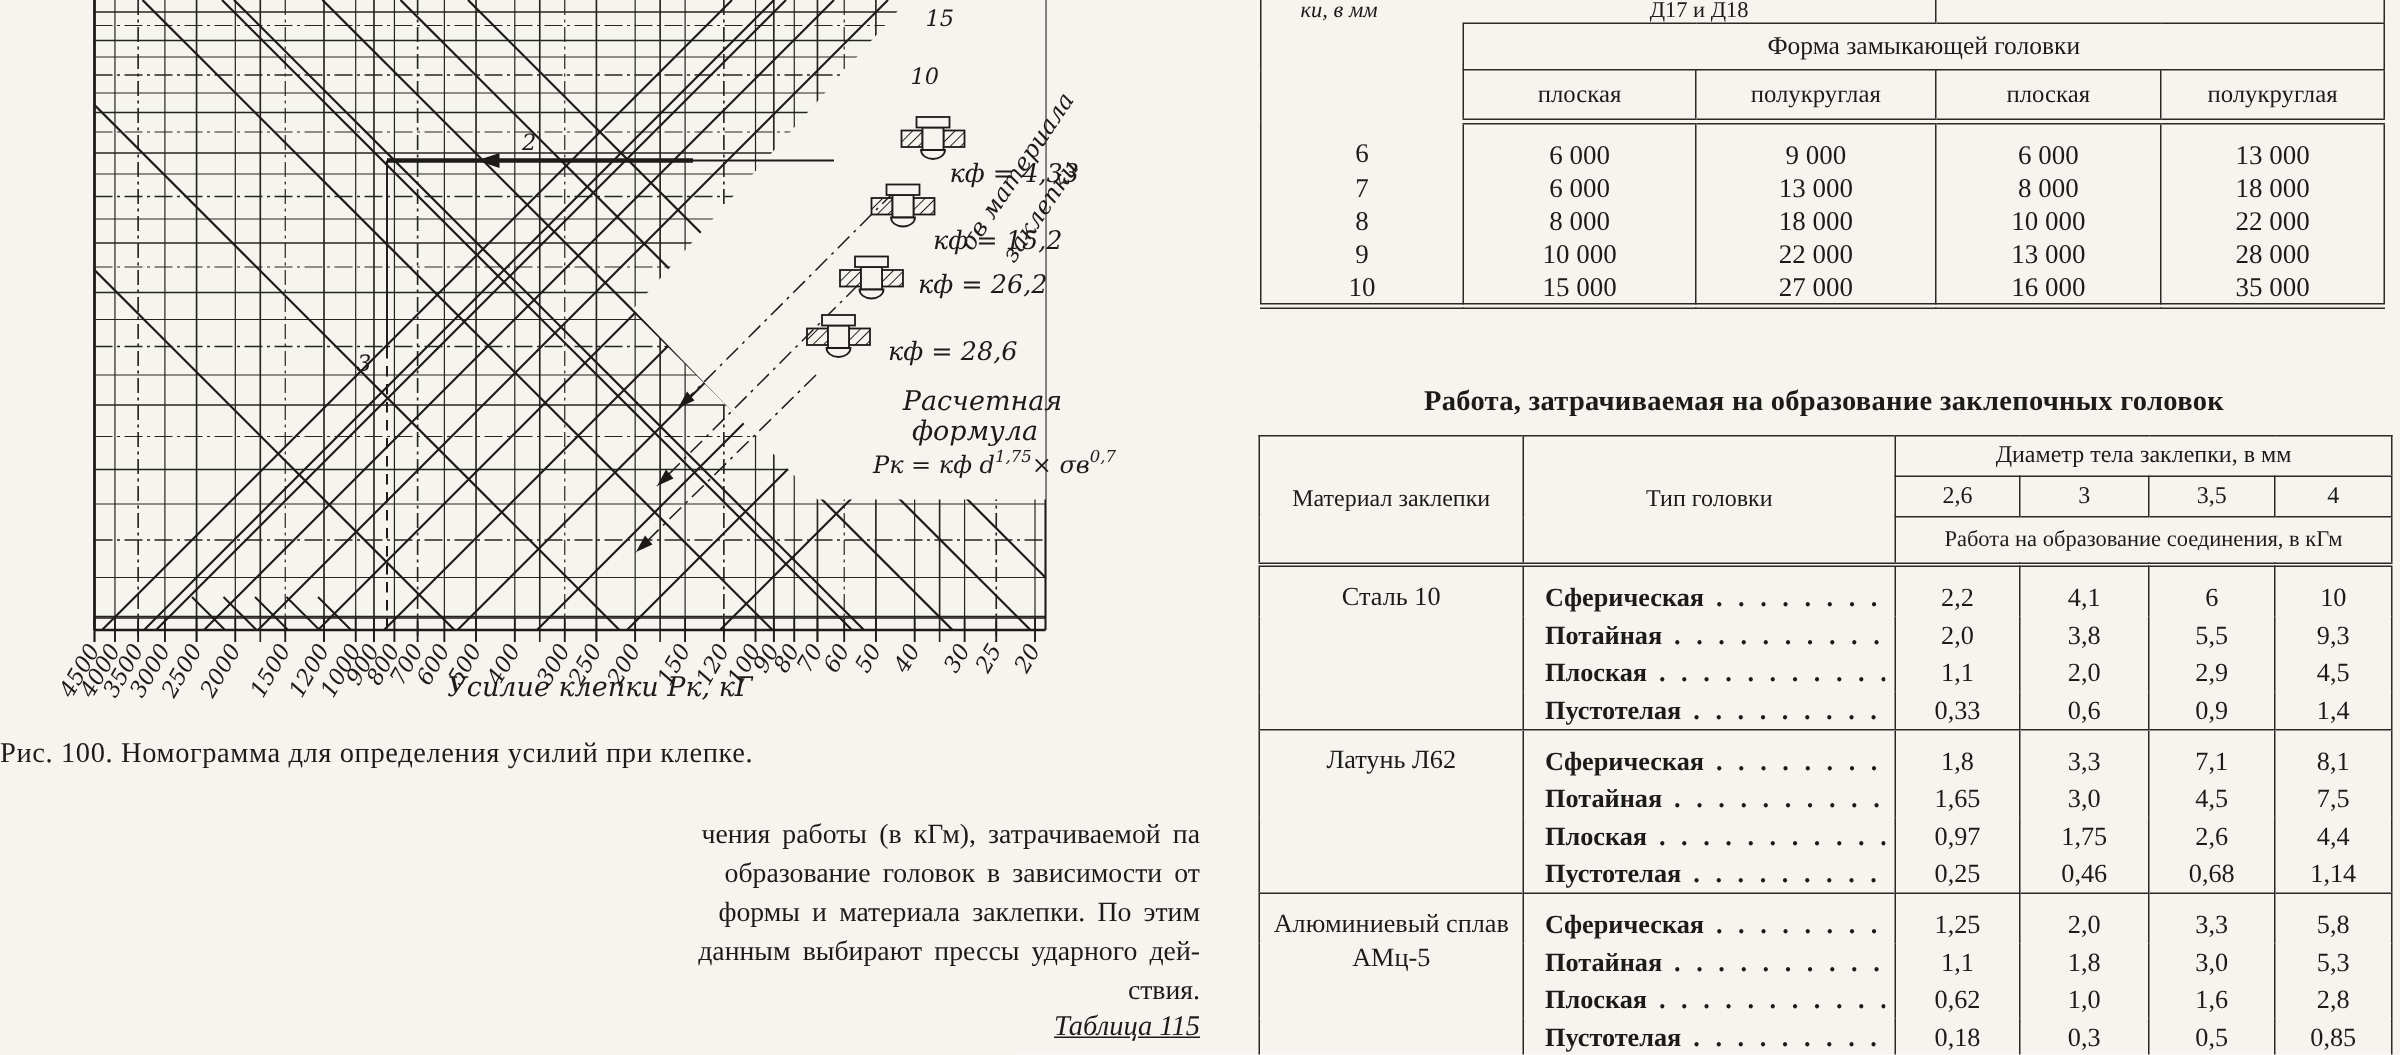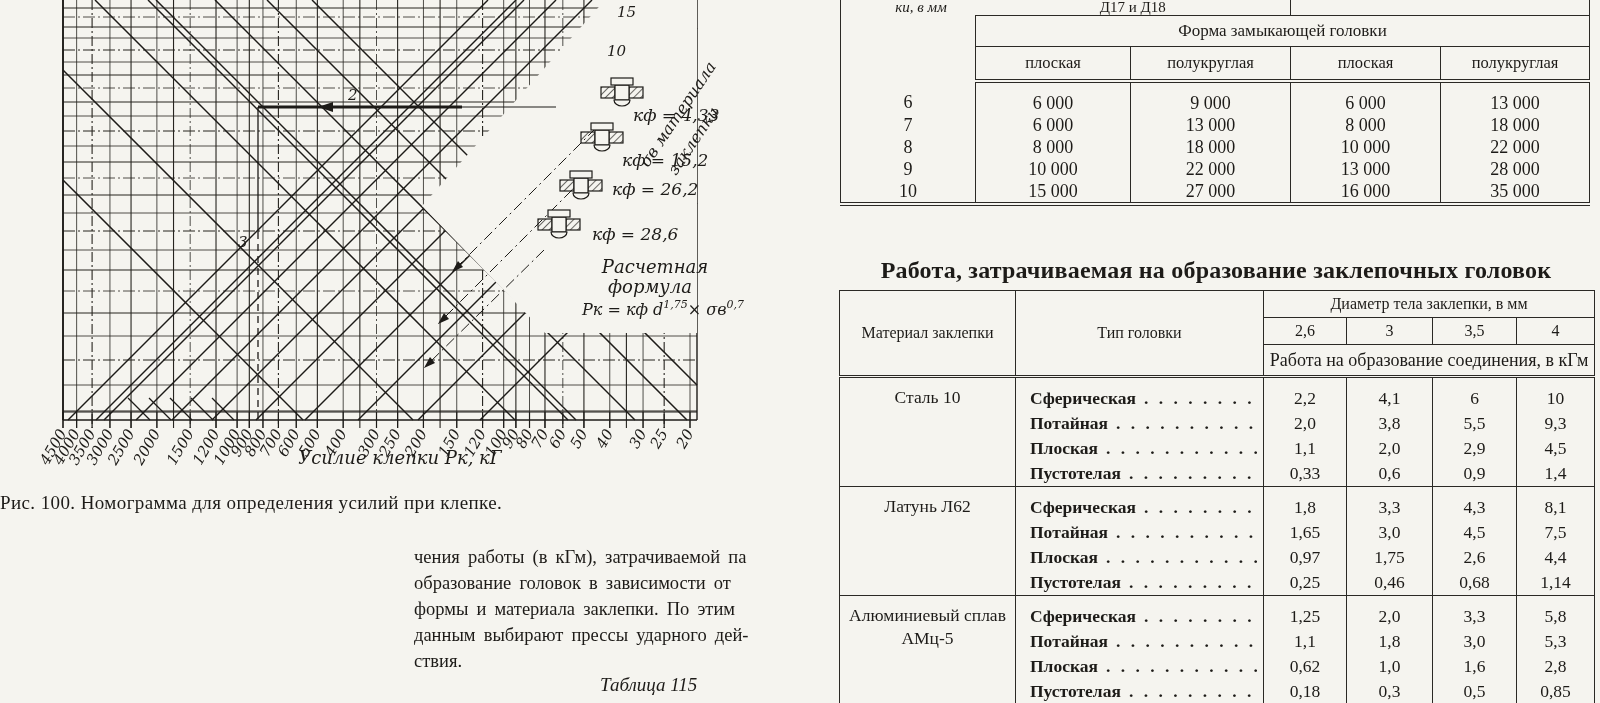--- a/index.html
+++ b/index.html
@@ -13,47 +13,47 @@
   .nkf{font:italic 17px "DejaVu Serif",serif;}
   .nsm{font:italic 15px "DejaVu Serif",serif;}
   .nft{font:italic 18px "DejaVu Serif",serif;}
   .nform{font:italic 16px "DejaVu Serif",serif;}
   .nsig{font:italic 16px "DejaVu Serif",serif;}
   .caption{position:absolute;left:0;top:492px;width:680px;text-align:left;
            font-size:19px;letter-spacing:.4px;}
   .intro{position:absolute;top:544px;font-size:18.5px;line-height:26px;
          word-spacing:3.5px;white-space:pre-line;}
   .intro.l{left:6px;width:398px;}
-  .intro.r{left:414px;width:386px;}
-  .t115ref{position:absolute;left:600px;top:674px;width:200px;text-align:left;
-           font:italic 19px "Liberation Serif",serif;}
+  .intro.r{left:414px;width:386px;text-align:right;}
+  .t115ref{position:absolute;left:600px;top:674px;width:200px;text-align:right;
+           font:italic 19px "Liberation Serif",serif;text-decoration:underline;}
   
   table{border-collapse:collapse;table-layout:fixed;color:#1d1b18;}
   td{font-size:17.5px;text-align:center;vertical-align:middle;padding:0;overflow:hidden;}
   .tbl115{position:absolute;left:840px;top:0;width:749px;
           border-left:1.4px solid #2b2925;border-right:1.4px solid #2b2925;
           border-bottom:4px double #2b2925;}
   .tbl115 .r0 td{height:14px;font-size:15px;vertical-align:top;line-height:15px;}
-  .tbl115 .c1{vertical-align:top;text-align:center;padding-left:26px;font-style:italic;margin-top:36px;}
+  .tbl115 .c1{vertical-align:top;text-align:left;padding-left:26px;font-style:italic;margin-top:36px;}
   .tbl115 .bb{border-bottom:1.3px solid #2b2925;}
   .tbl115 .r1 td{height:30px;font-size:17px;}
   .tbl115 .r2 td{height:32px;font-size:16.5px;border-bottom:4px double #2b2925;}
   .tbl115 .vl{border-left:1.3px solid #2b2925;}
   .tbl115 .dr td{height:22px;font-size:18px;}
   .tbl115 .dr1 td{padding-top:9px;}
   .tbl115 .gvl{border-left:1.3px solid #2b2925;}
   .t116lbl{position:absolute;left:1250px;top:233px;width:307px;text-align:right;
            font:italic 19px "Liberation Serif",serif;}
   .t116title{position:absolute;left:840px;top:257px;width:752px;text-align:center;
-             font-weight:bold;font-size:24px;letter-spacing:.2px;}
+             font-weight:bold;font-size:19px;letter-spacing:.2px;}
   .tbl116{position:absolute;left:839px;top:290px;width:755px;
           border:1.6px solid #2b2925;border-bottom:4px double #2b2925;}
   .tbl116 .h1 td{height:26px;font-size:16px;}
   .tbl116 .h2 td{height:26px;font-size:16px;}
-  .tbl116 .h3 td{height:30px;font-size:18px;margin-top:39px;}
+  .tbl116 .h3 td{height:30px;font-size:15px;margin-top:39px;}
   .tbl116 .bb{border-bottom:1.2px solid #2b2925;}
   .tbl116 .hdd{border-bottom:3px double #2b2925;}
   .tbl116 .vl{border-left:1.2px solid #2b2925;}
   .tbl116 .mat{font-size:17.5px;vertical-align:top;padding-top:10px;line-height:23px;}
   .tbl116 .body td{height:25px;font-size:17.5px;}
   .tbl116 .gs td{border-top:1.3px solid #2b2925;}
   .tbl116 .pt td{padding-top:8px;}
   .tbl116 .tc{text-align:left;}
   .tc .inner{display:flex;align-items:center;padding-left:14px;padding-right:6px;font-weight:bold;}
   .leader{flex:1;overflow:hidden;white-space:nowrap;margin-left:8px;}
@@ -424,21 +424,21 @@
     <tr class="body gs pt">
       <td rowspan="4" class="mat">Латунь Л62</td>
       <td class="vl tc">
             <div class="inner">
               <span>Сферическая</span>
               <span class="leader"></span>
             </div>
           </td>
       <td class="vl">1,8</td>
       <td class="vl">3,3</td>
-      <td class="vl">4,3</td>
+      <td class="vl">7,1</td>
       <td class="vl">8,1</td>
     </tr>
     <tr class="body">
       <td class="vl tc">
             <div class="inner">
               <span>Потайная</span>
               <span class="leader"></span>
             </div>
           </td>
       <td class="vl">1,65</td>

